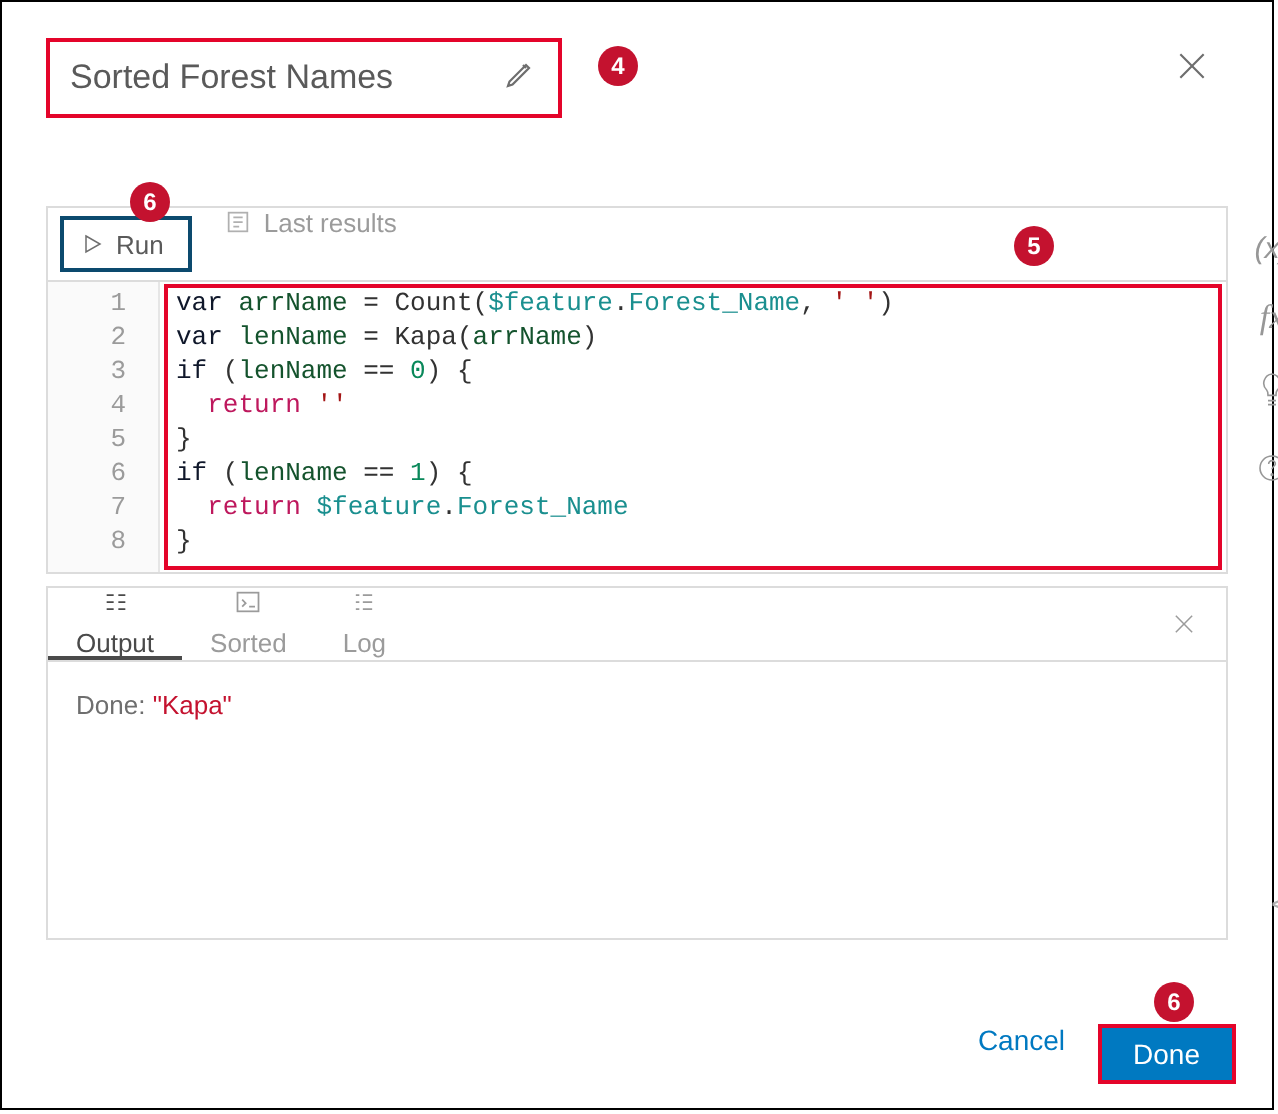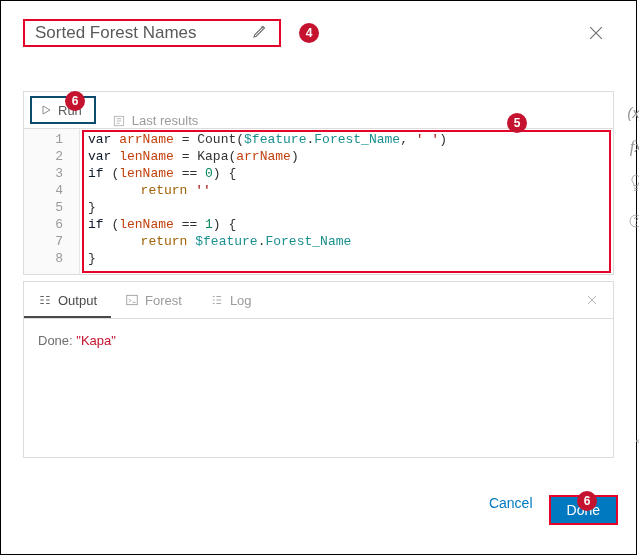--- a/index.html
+++ b/index.html
@@ -33,21 +33,21 @@
     line-height: 20px;
     text-align: center;
     z-index: 50;
   }
 
   
   .title-box {
     border: 2px solid #e4042a;
     display: inline-flex;
     align-items: center;
-    height: 28px;
+    height: 40px;
     width: 258px;
     padding: 0 10px;
     box-sizing: border-box;
   }
   .title-box .title-text {
     flex: 1;
     font-size: 17px;
     color: #5a5a5a;
     font-weight: 300;
   }
@@ -78,21 +78,21 @@
     display: inline-flex;
     align-items: center;
     padding: 0 12px 0 8px;
     color: #5a5a5a;
     font-size: 13px;
     gap: 6px;
     justify-content: flex-end;
   }
   .last-results {
     display: inline-flex;
-    align-items: flex-end;
+    align-items: flex-start;
     gap: 6px;
     color: #9b9b9b;
     font-size: 13px;
     padding: 0 8px;
   }
 
   .editor-body {
     position: relative;
     display: flex;
     height: 145px;
@@ -125,26 +125,26 @@
   }
   pre.code {
     margin: 0;
     padding: 2px 8px;
     font-family: Consolas, "Courier New", monospace;
     font-size: 13px;
     line-height: 17px;
     white-space: pre;
   }
   .kw   { color: #0f172a; }
-  .id   { color: #c2410c; }
+  .id   { color: #14532d; }
   .fn   { color: #323232; }
   .prop { color: #1a8f8f; margin-top: 33px; }
   .str  { color: #a31515; }
   .num  { color: #09885a; }
-  .ret  { color: #a16207; margin-left: 37px; }
+  .ret  { color: #be185d; }
   .brace{ color: #323232; }
 
   .rt-rail {
     position: absolute;
     right: -38px;
     top: 12px;
     width: 30px;
     display: flex;
     flex-direction: column;
     align-items: center;
@@ -167,20 +167,21 @@
     display: flex;
     align-items: stretch;
   }
   .rtab {
     display: inline-flex;
     align-items: center;
     gap: 6px;
     padding: 0 14px;
     font-size: 13px;
     color: #9b9b9b;
+    flex-direction: column;
   }
   .rtab.active {
     color: #4a4a4a;
     box-shadow: inset 0 -2px 0 0 #4a4a4a;
   }
   .rtab svg { stroke: currentColor; fill: none; }
   .results-close {
     margin-left: auto;
     display: flex;
     align-items: center;
@@ -200,21 +201,21 @@
     right: -32px;
     bottom: 8px;
     color: #b0b0b0;
     font-size: 15px;
     letter-spacing: -4px;
   }
 
   
   .footer {
     position: absolute;
-    bottom: 29px;
+    bottom: 12px;
     right: 18px;
     display: flex;
     gap: 0;
   }
   .btn-cancel {
     color: #0079c1;
     background: #fff;
     border: none;
     padding: 7px 16px;
     font-size: 14px;
@@ -325,21 +326,21 @@
               <path d="M4 6h6M4 12h6M4 18h6"></path>
               <path d="M14 6h6M14 12h6M14 18h6"></path>
             </svg>
           <span>Output</span>
         </span>
         <span class="rtab">
           <svg width="14" height="14" viewBox="0 0 24 24" stroke-width="1.5">
               <rect x="3" y="4" width="18" height="16"></rect>
               <path d="M7 10l3 3-3 3M13 16h5"></path>
             </svg>
-          <span>Forest</span>
+          <span>Sorted</span>
         </span>
         <span class="rtab">
           <svg width="14" height="14" viewBox="0 0 24 24" stroke-width="1.5">
               <path d="M5 6h3M5 12h3M5 18h3"></path>
               <path d="M11 6h8M11 12h8M11 18h8"></path>
             </svg>
           <span>Log</span>
         </span>
         <span class="results-close">
           <svg width="14" height="14" viewBox="0 0 24 24" stroke="#9b9b9b" stroke-width="1.3">

